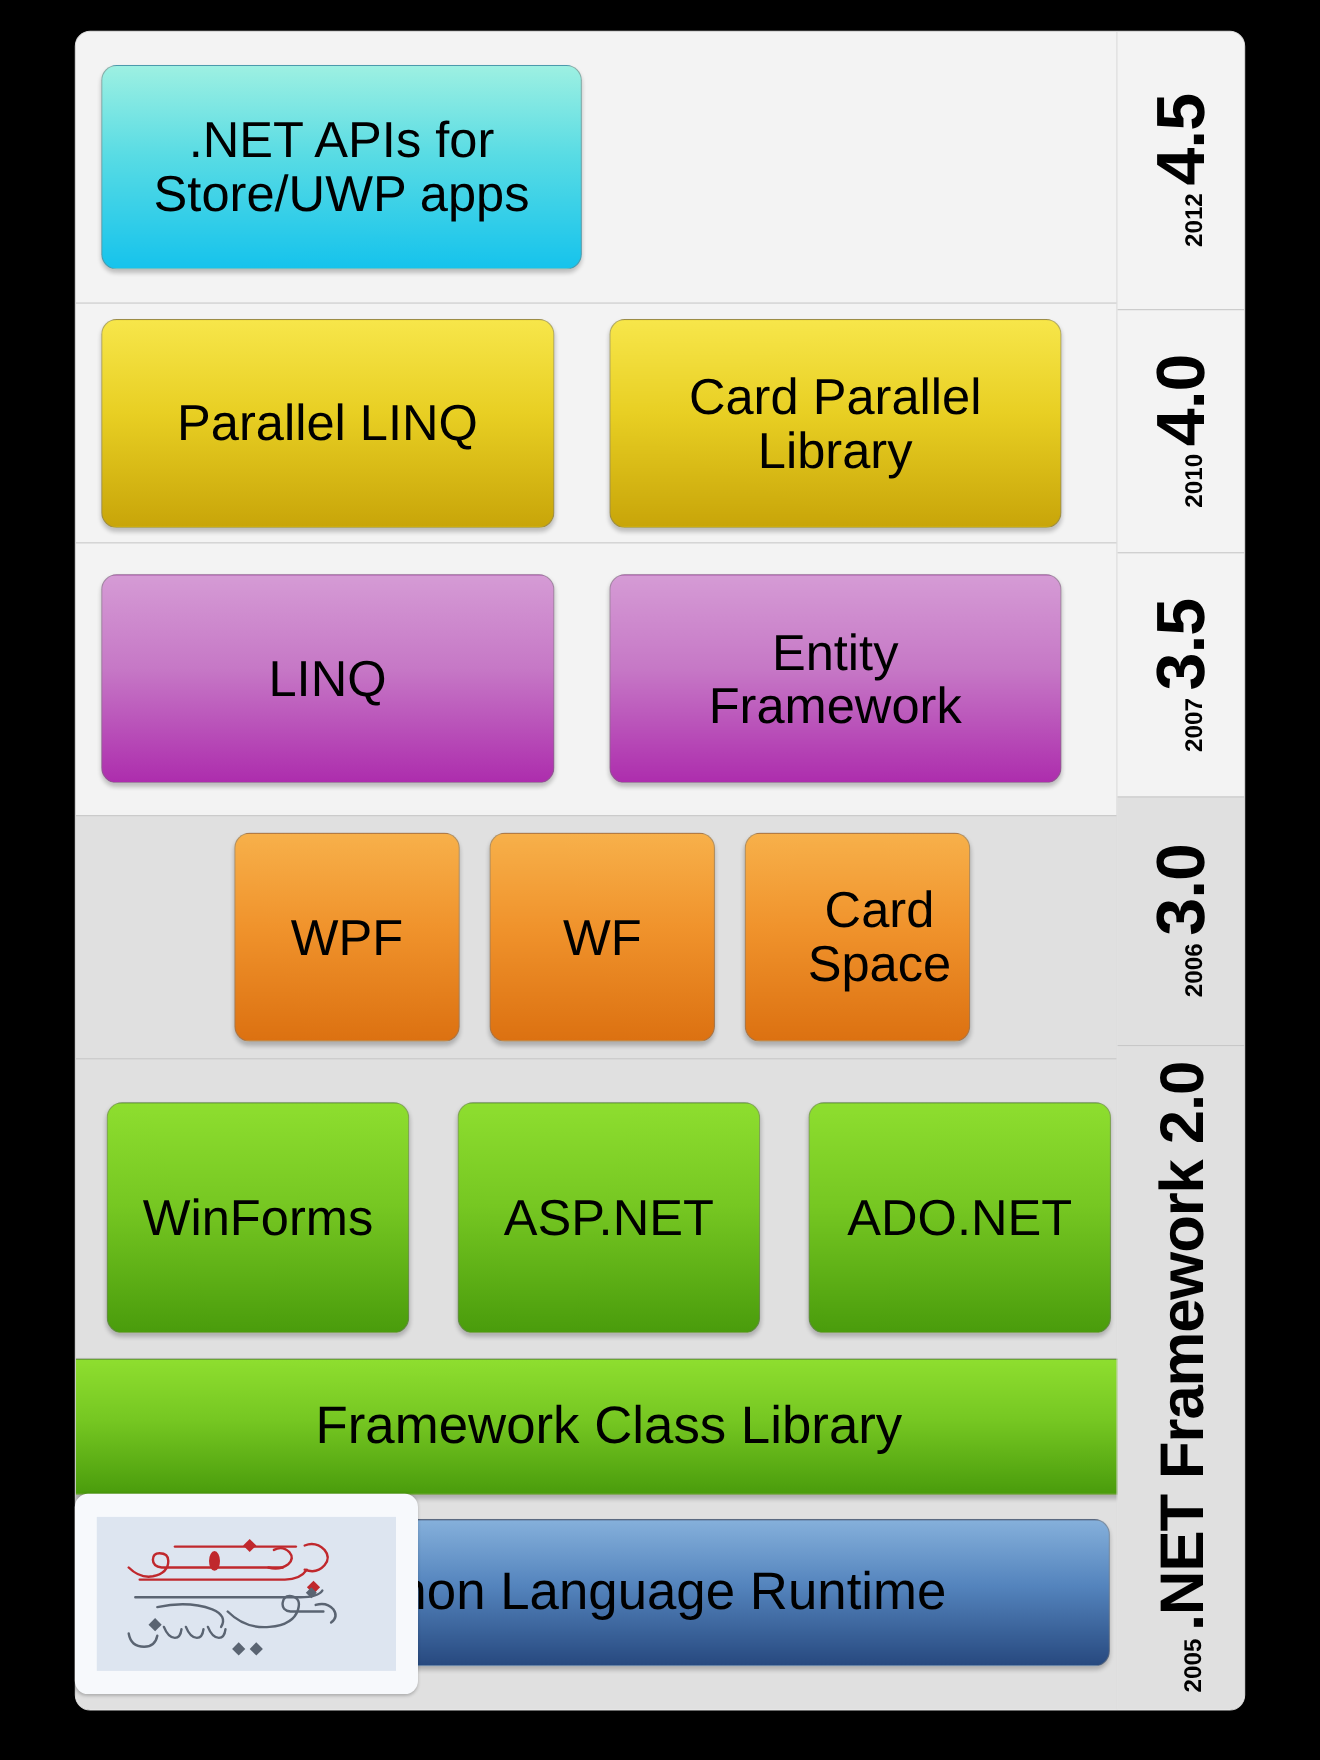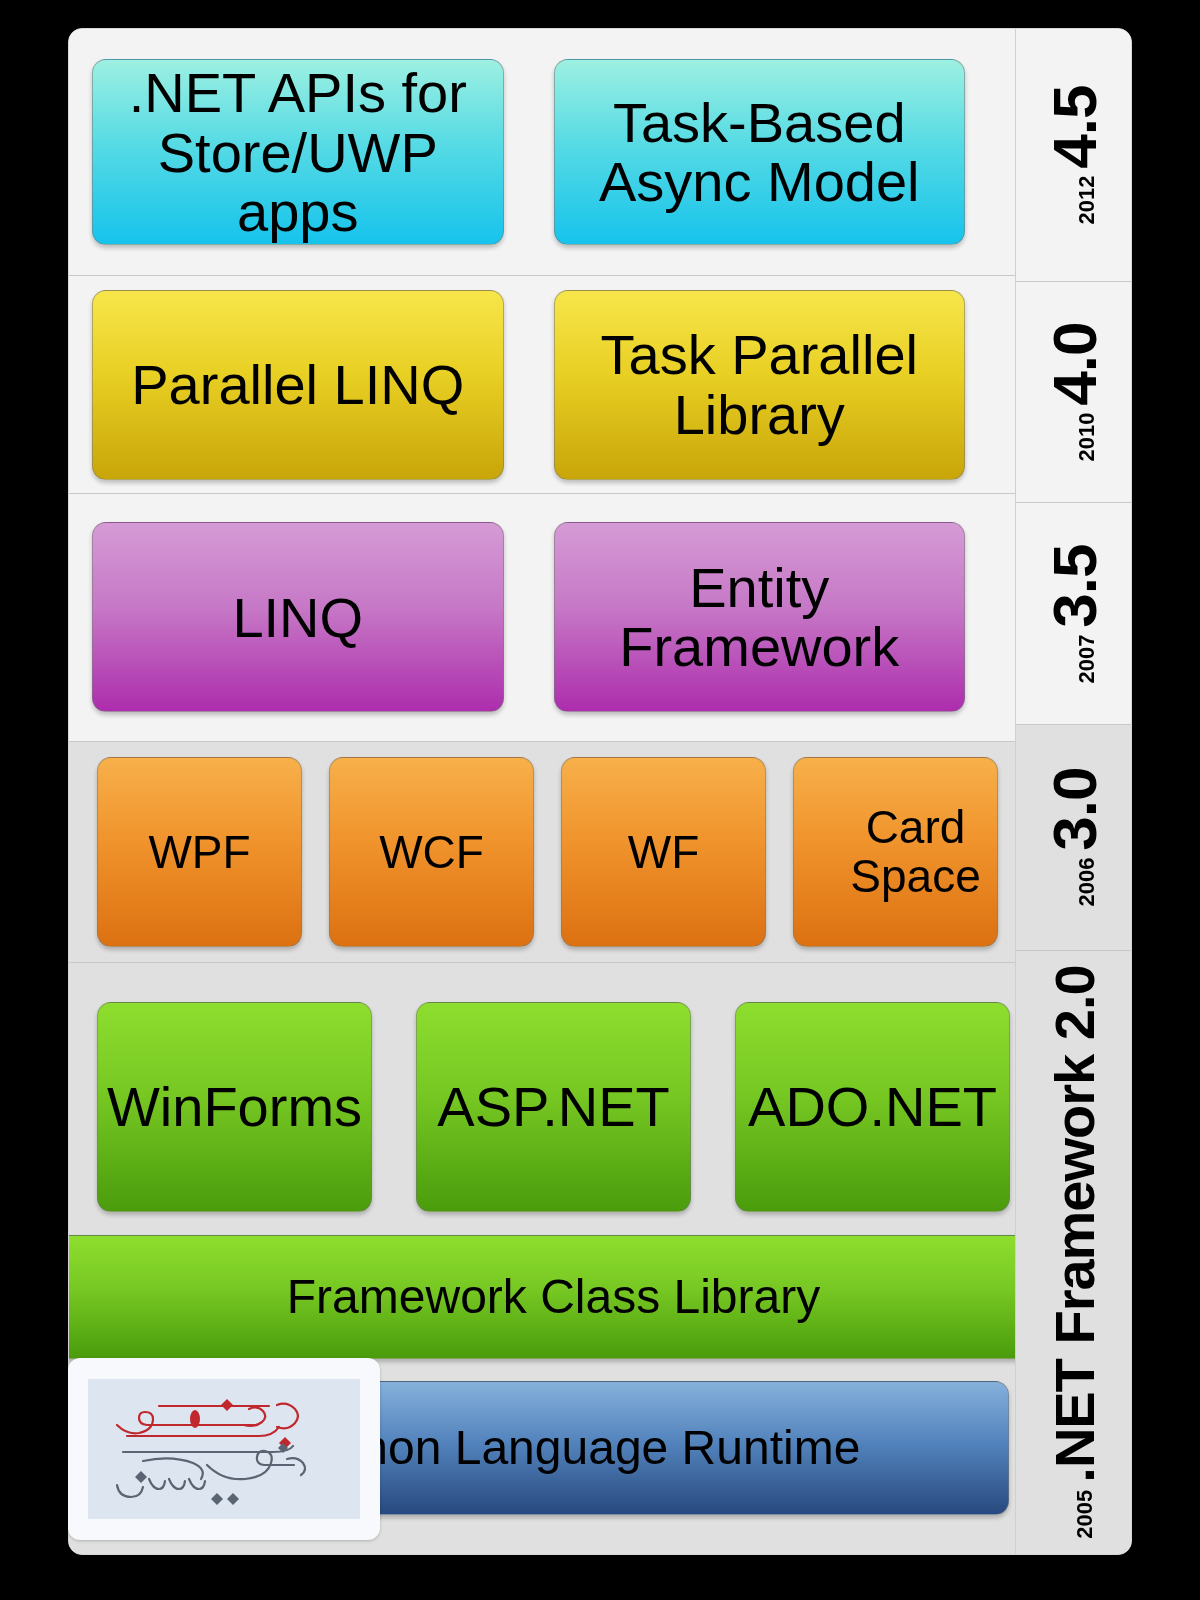--- a/index.html
+++ b/index.html
@@ -113,21 +113,21 @@
     position: relative;
     box-sizing: border-box;
     border-radius: 14px;
     border: 1px solid rgba(120,120,120,0.55);
     box-shadow: 0 3px 4px rgba(0,0,0,0.22);
     display: flex;
     align-items: center;
     justify-content: center;
     text-align: center;
     color: #000000;
-    font-size: 56px;
+    font-size: 46px;
     line-height: 1.06;
     padding: 4px 8px;
     overflow: hidden;
   }
   .box-text { display: block; }
 
   .g-cyan   { background: linear-gradient(to bottom, #9df0e2 0%, #57dbe4 45%, #16c3ec 100%); }
   .g-yellow { background: linear-gradient(to bottom, #f7e64a 0%, #e8cf23 45%, #c8a509 100%); }
   .g-purple { background: linear-gradient(to bottom, #d59bd5 0%, #c678c6 45%, #ad2dad 100%); }
   .g-orange { background: linear-gradient(to bottom, #f7b04a 0%, #f0932c 45%, #dc7111 100%); }
@@ -196,58 +196,49 @@
 
   <div id="rows">
 
     <div class="row light row-r1">
       <div class="box g-cyan b-r1">
         <span class="box-text">
           <span>.NET APIs for</span><br>
           <span>Store/UWP apps</span>
         </span>
       </div>
-      <div class="box g-cyan b-r1">
-        <span class="box-text">
-          <span>Task-Based</span><br>
-          <span>Async Model</span>
-        </span>
-      </div>
     </div>
 
     <div class="row light row-r2 rule-top">
       <div class="box g-yellow b-r2">
         <span class="box-text">Parallel LINQ</span>
       </div>
       <div class="box g-yellow b-r2">
         <span class="box-text">
-          <span>Task Parallel</span><br>
+          <span>Card Parallel</span><br>
           <span>Library</span>
         </span>
       </div>
     </div>
 
     <div class="row light row-r3 rule-top">
       <div class="box g-purple b-r3">
         <span class="box-text">LINQ</span>
       </div>
       <div class="box g-purple b-r3">
         <span class="box-text">
           <span>Entity</span><br>
           <span>Framework</span>
         </span>
       </div>
     </div>
 
     <div class="row shade row-r4 rule-top">
       <div class="box g-orange b-r4">
         <span class="box-text">WPF</span>
-      </div>
-      <div class="box g-orange b-r4">
-        <span class="box-text">WCF</span>
       </div>
       <div class="box g-orange b-r4">
         <span class="box-text">WF</span>
       </div>
       <div class="box g-orange b-r4">
         <span class="box-text">
           <span>Card</span><br>
           <span>Space</span>
         </span>
       </div>

